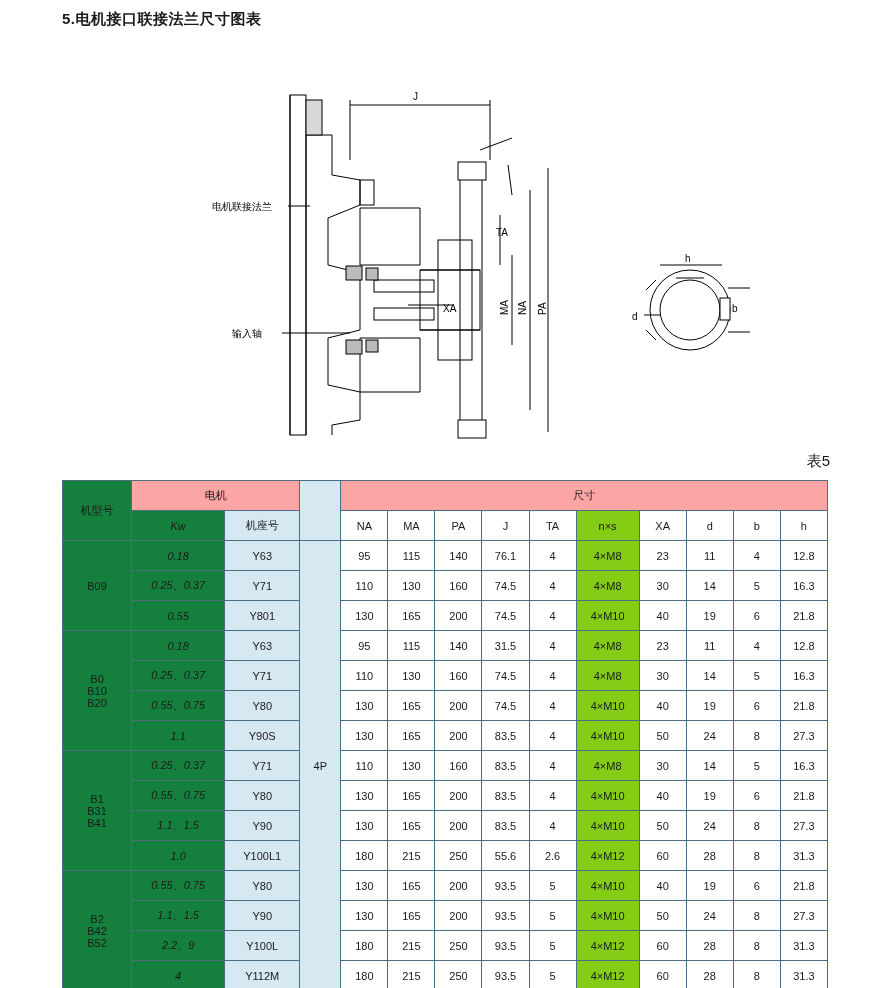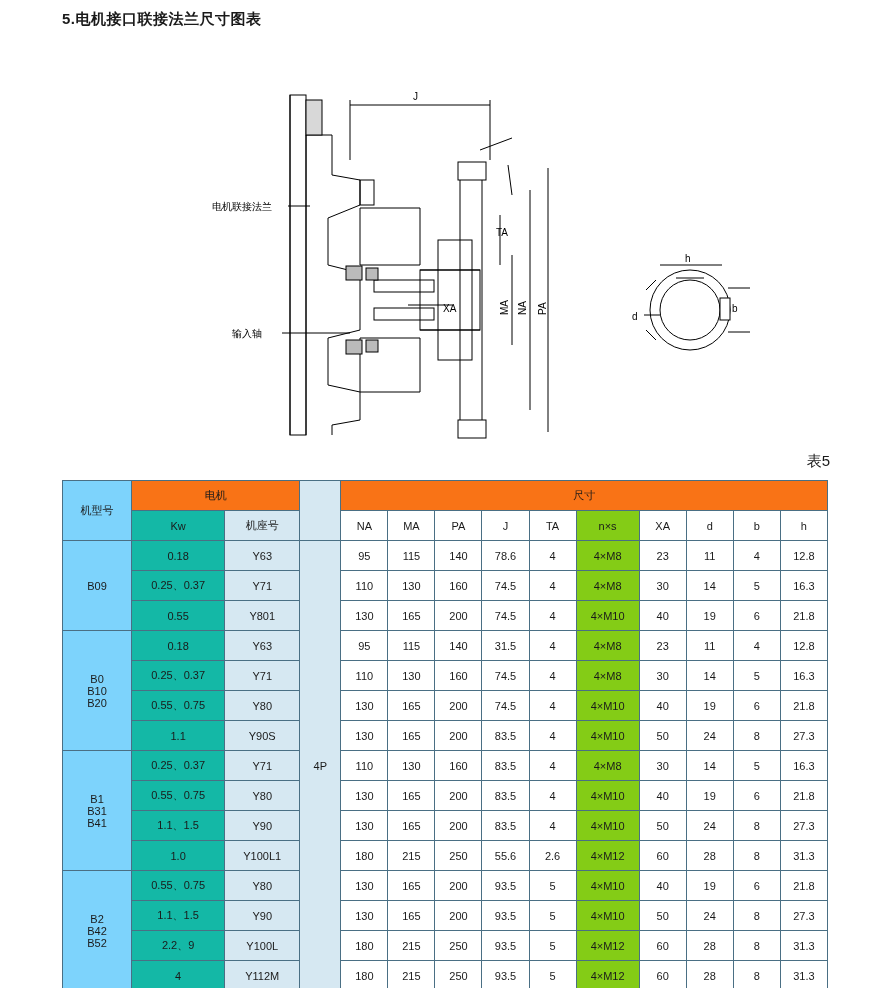--- a/index.html
+++ b/index.html
@@ -36,23 +36,23 @@
     font-size:11px;
   }
   table.spec td, table.spec th{
     border:1px solid #4a6f84;
     text-align:center;
     vertical-align:middle;
     padding:0;
     height:29px;
     font-weight:normal;
   }
-  .hdr{background:#f97316;}
-  .modelcell{background:#7dd3fc;width:68px;}
-  .kwcell{background:#14b8a6;width:92px;}
+  .hdr{background:#fca5a5;}
+  .modelcell{background:#15803d;width:68px;}
+  .kwcell{background:#15803d;width:92px;font-style:italic;}
   .framecell{background:#d6e8f2;width:74px;}
   .polecell{background:#d6e8f2;width:40px;}
   .dim{background:#ffffff;width:46px;}
   .dim-ns{background:#84cc16;width:62px;}
   .grp-sep td{border-top:1px solid #4a6f84;}
   .outer{border:1px solid #2b5468;}
   svg text{font-family:"Liberation Sans", sans-serif;}
 </style>
 </head>
 <body>
@@ -159,21 +159,21 @@
       <tr class="grp-sep">
         <td class="modelcell" rowspan="3">
           <div>B09</div>
         </td>
         <td class="kwcell">0.18</td>
         <td class="framecell">Y63</td>
         <td class="polecell" rowspan="15">4P</td>
         <td class="dim">95</td>
         <td class="dim">115</td>
         <td class="dim">140</td>
-        <td class="dim">78.6</td>
+        <td class="dim">76.1</td>
         <td class="dim">4</td>
         <td class="dim-ns">4×M8</td>
         <td class="dim">23</td>
         <td class="dim">11</td>
         <td class="dim">4</td>
         <td class="dim">12.8</td>
       </tr>
       <tr>
         <td class="kwcell">0.25、0.37</td>
         <td class="framecell">Y71</td>

